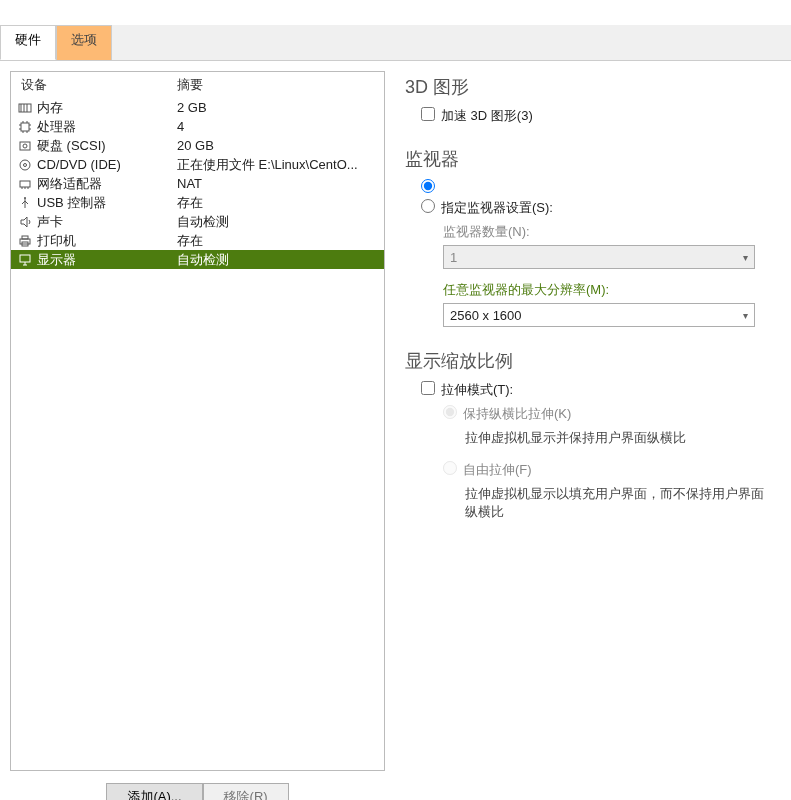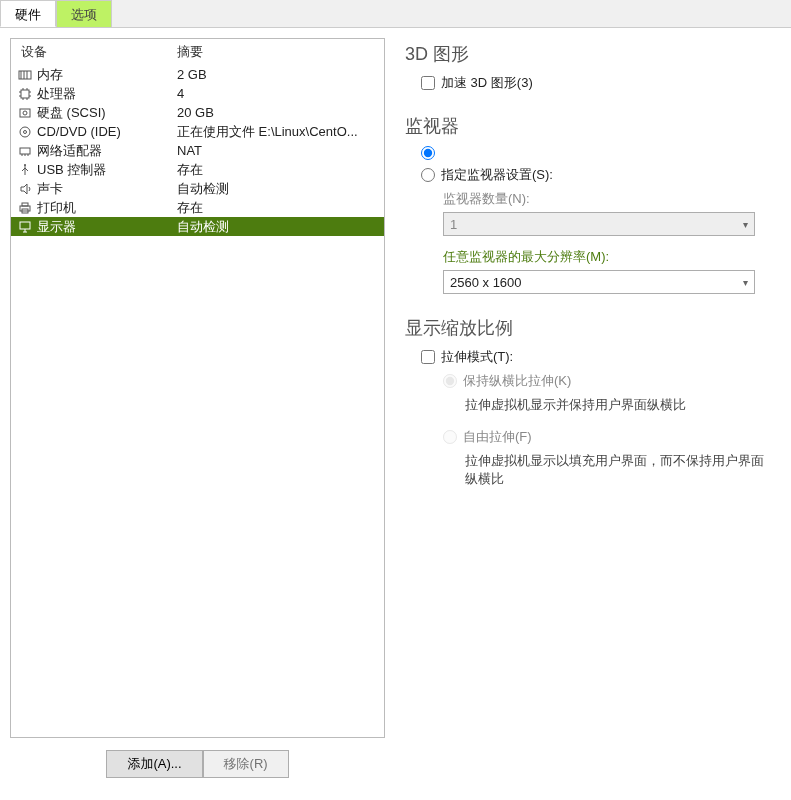--- a/index.html
+++ b/index.html
@@ -9,27 +9,28 @@
   color: #222;
   background: #fff;
   width: 791px;
   height: 800px;
   overflow: hidden;
 }
 .tabs {
   display: flex;
   background: #f0f0f0;
   border-bottom: 1px solid #ccc;
-  height: 28px;
+  height: 36px;
+  margin-top: 25px;
 }
 .tab {
   padding: 5px 14px;
   border: 1px solid #ccc;
   border-bottom: none;
-  background: #bef264;
+  background: #fdba74;
   margin-right: 0;
   color: #444;
   cursor: pointer;
   position: relative;
 }
 .tab.active {
   background: #fff;
   color: #000;
   border-bottom: 1px solid #fff;
 }
@@ -106,21 +107,20 @@
 .group-title {
   color: #555;
   margin-bottom: 8px;
   font-size: 18px;
 }
 .group-body {
   padding-left: 16px;
 }
 .checkbox-row, .radio-row {
   display: flex;
-  align-items: center;
   margin-bottom: 6px;
   gap: 6px;
 }
 .checkbox-row input, .radio-row input {
   width: 14px;
   height: 14px;
 }
 .radio-row input.disabled { opacity: 0.5; }
 .indent { padding-left: 22px; }
 .field-label {

